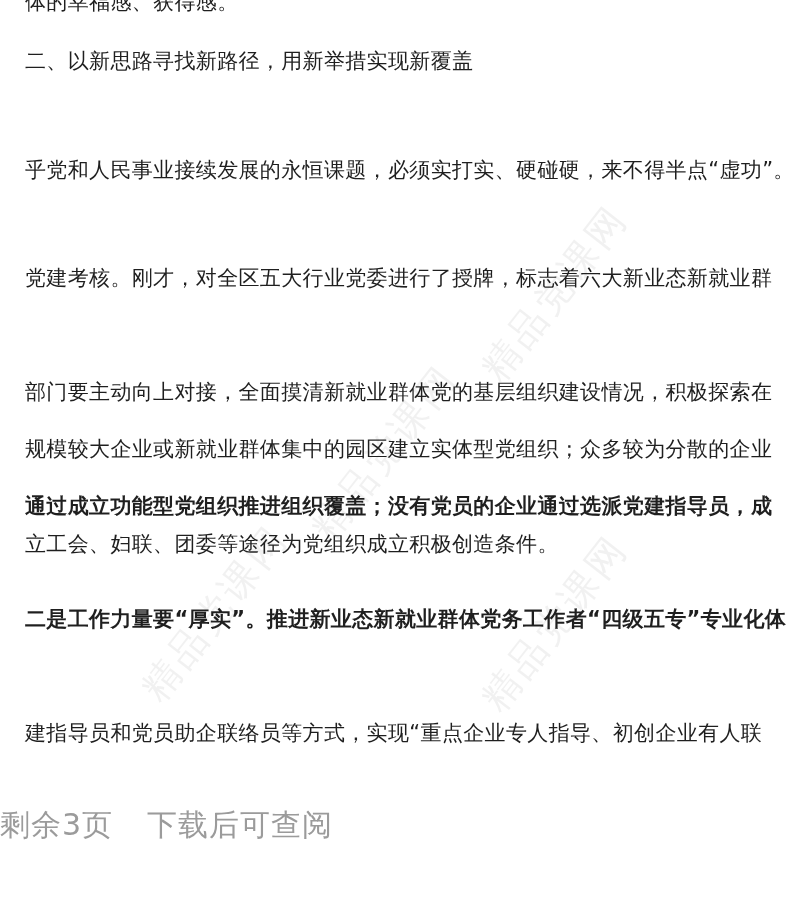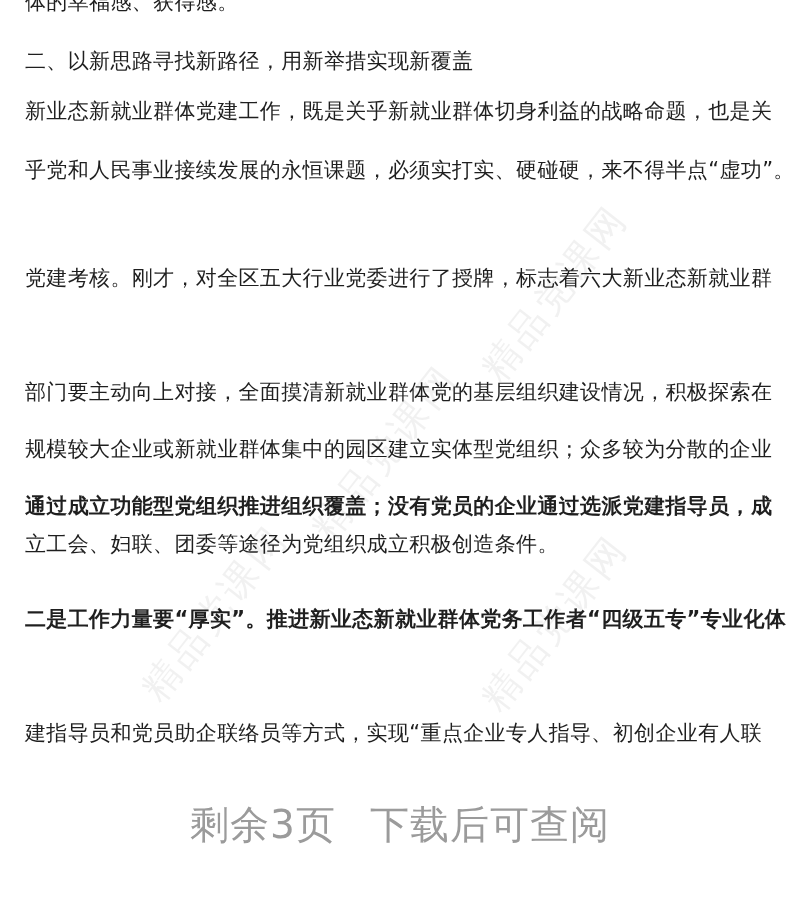--- a/index.html
+++ b/index.html
@@ -45,43 +45,42 @@
       transform: rotate(-52deg);
       transform-origin: left top;
       white-space: nowrap;
       letter-spacing: 4px;
     }
     .more-banner {
       position: absolute;
       left: 0;
       top: 800px;
       width: 800px;
-      text-align: center;
-      font-size: 39px;
+      text-align: left;
+      font-size: 30px;
       color: #9b9b9b;
       line-height: 50px;
       letter-spacing: 1px;
     }
     .more-banner .gap { display: inline-block; width: 34px; }
   </style>
 </head>
 <body>
 
 <div class="page">
 
   <div class="watermark-layer">
     <div class="wm" style="left:470px; top:360px;">精品党课网</div>
     <div class="wm" style="left:300px; top:520px;">精品党课网</div>
     <div class="wm" style="left:470px; top:690px;">精品党课网</div>
     <div class="wm" style="left:130px; top:680px;">精品党课网</div>
   </div>
 
   <div class="line" style="top:-12px;">体的幸福感、获得感。</div>
   <div class="line" style="top:47px;">二、以新思路寻找新路径，用新举措实现新覆盖</div>
-  <div class="line" style="top:97px;">新业态新就业群体党建工作，既是关乎新就业群体切身利益的战略命题，也是关</div>
   <div class="line" style="top:156px;">乎党和人民事业接续发展的永恒课题，必须实打实、硬碰硬，来不得半点“虚功”。</div>
   <div class="line" style="top:264px;">党建考核。刚才，对全区五大行业党委进行了授牌，标志着六大新业态新就业群</div>
   <div class="line" style="top:378px;">部门要主动向上对接，全面摸清新就业群体党的基层组织建设情况，积极探索在</div>
   <div class="line" style="top:435px;">规模较大企业或新就业群体集中的园区建立实体型党组织；众多较为分散的企业</div>
   <div class="line" style="top:492px;font-weight:bold;">通过成立功能型党组织推进组织覆盖；没有党员的企业通过选派党建指导员，成</div>
   <div class="line" style="top:530px;">立工会、妇联、团委等途径为党组织成立积极创造条件。</div>
   <div class="line" style="top:605px;font-weight:bold;">二是工作力量要“厚实”。推进新业态新就业群体党务工作者“四级五专”专业化体</div>
   <div class="line" style="top:719px;">建指导员和党员助企联络员等方式，实现“重点企业专人指导、初创企业有人联</div>
 
   <div class="more-banner">

